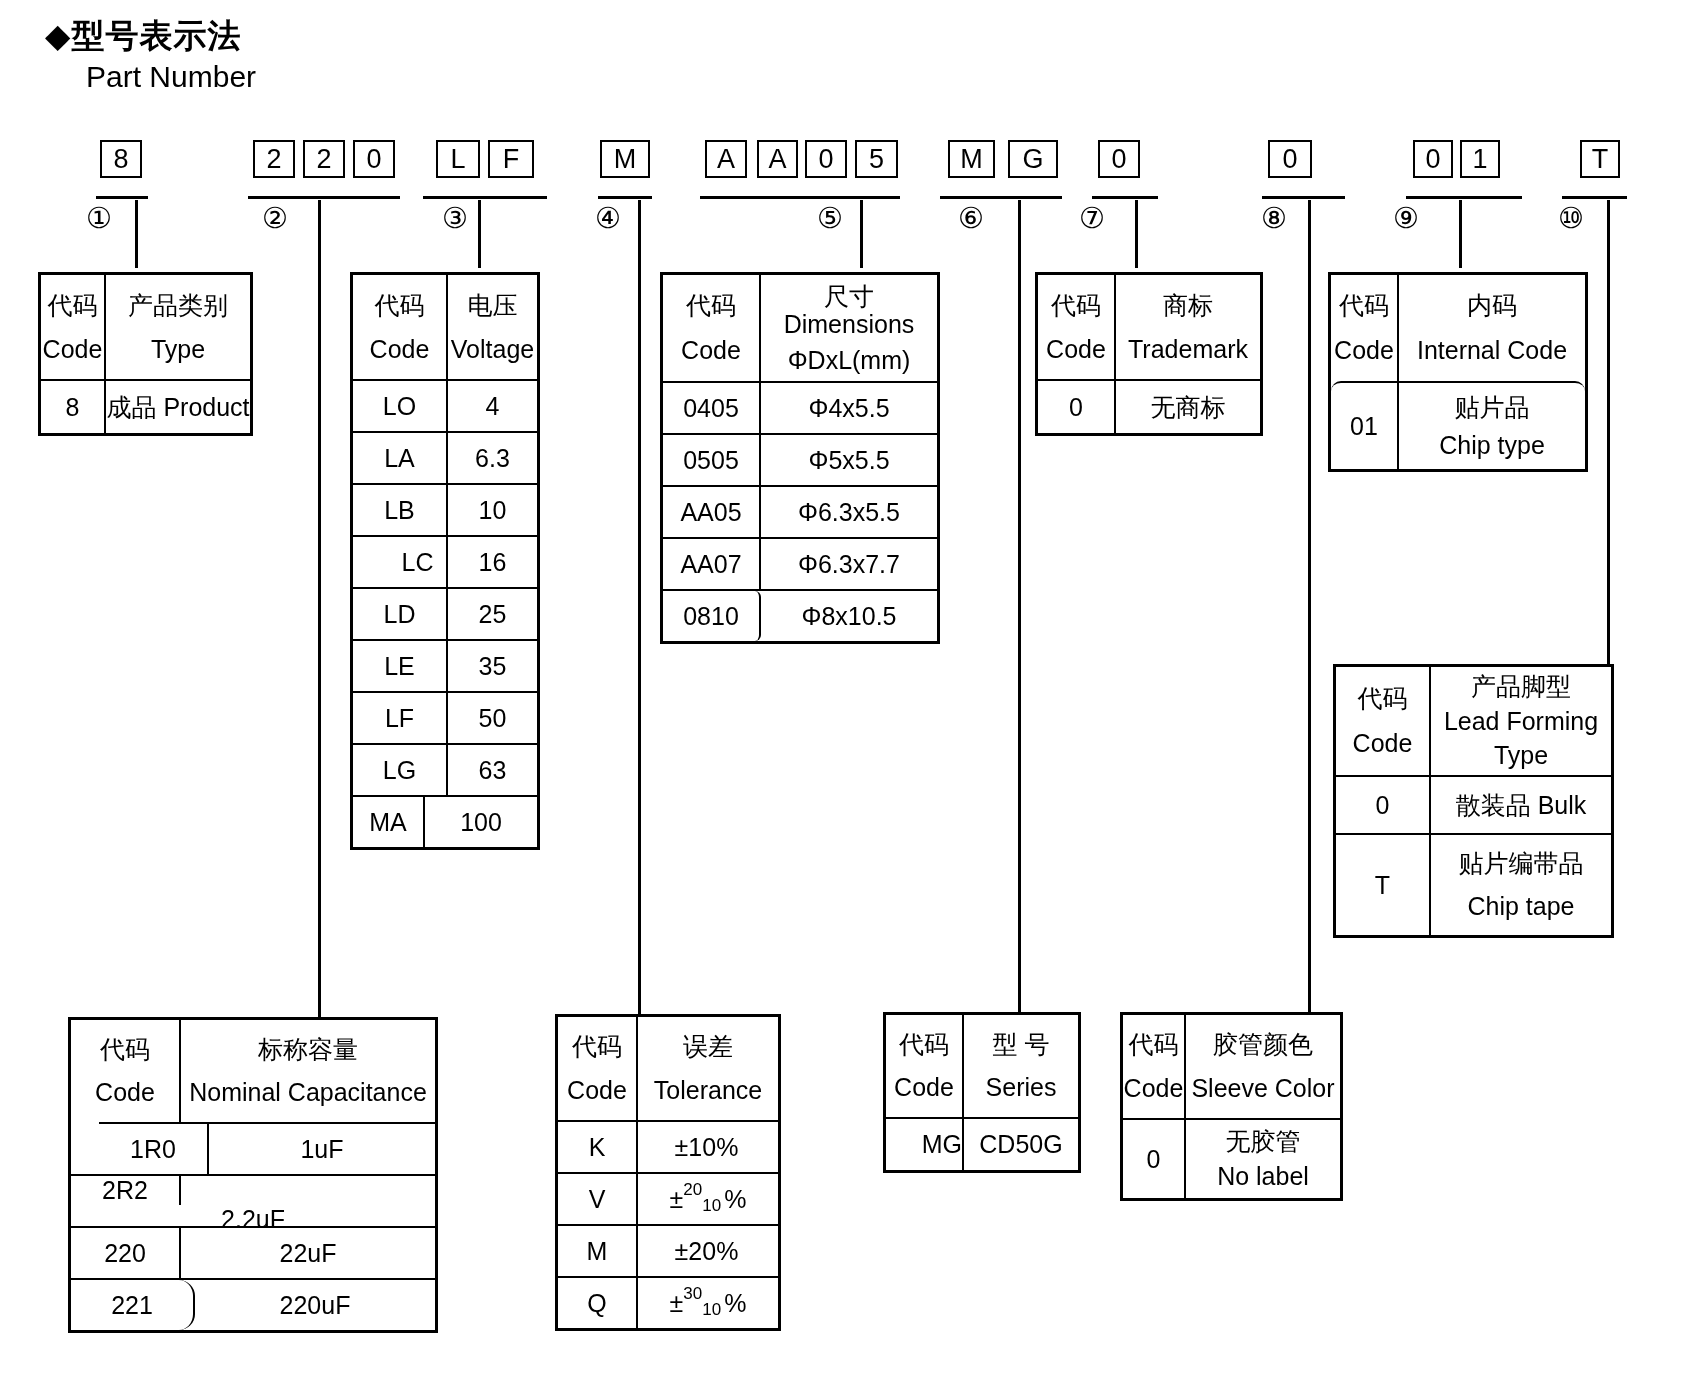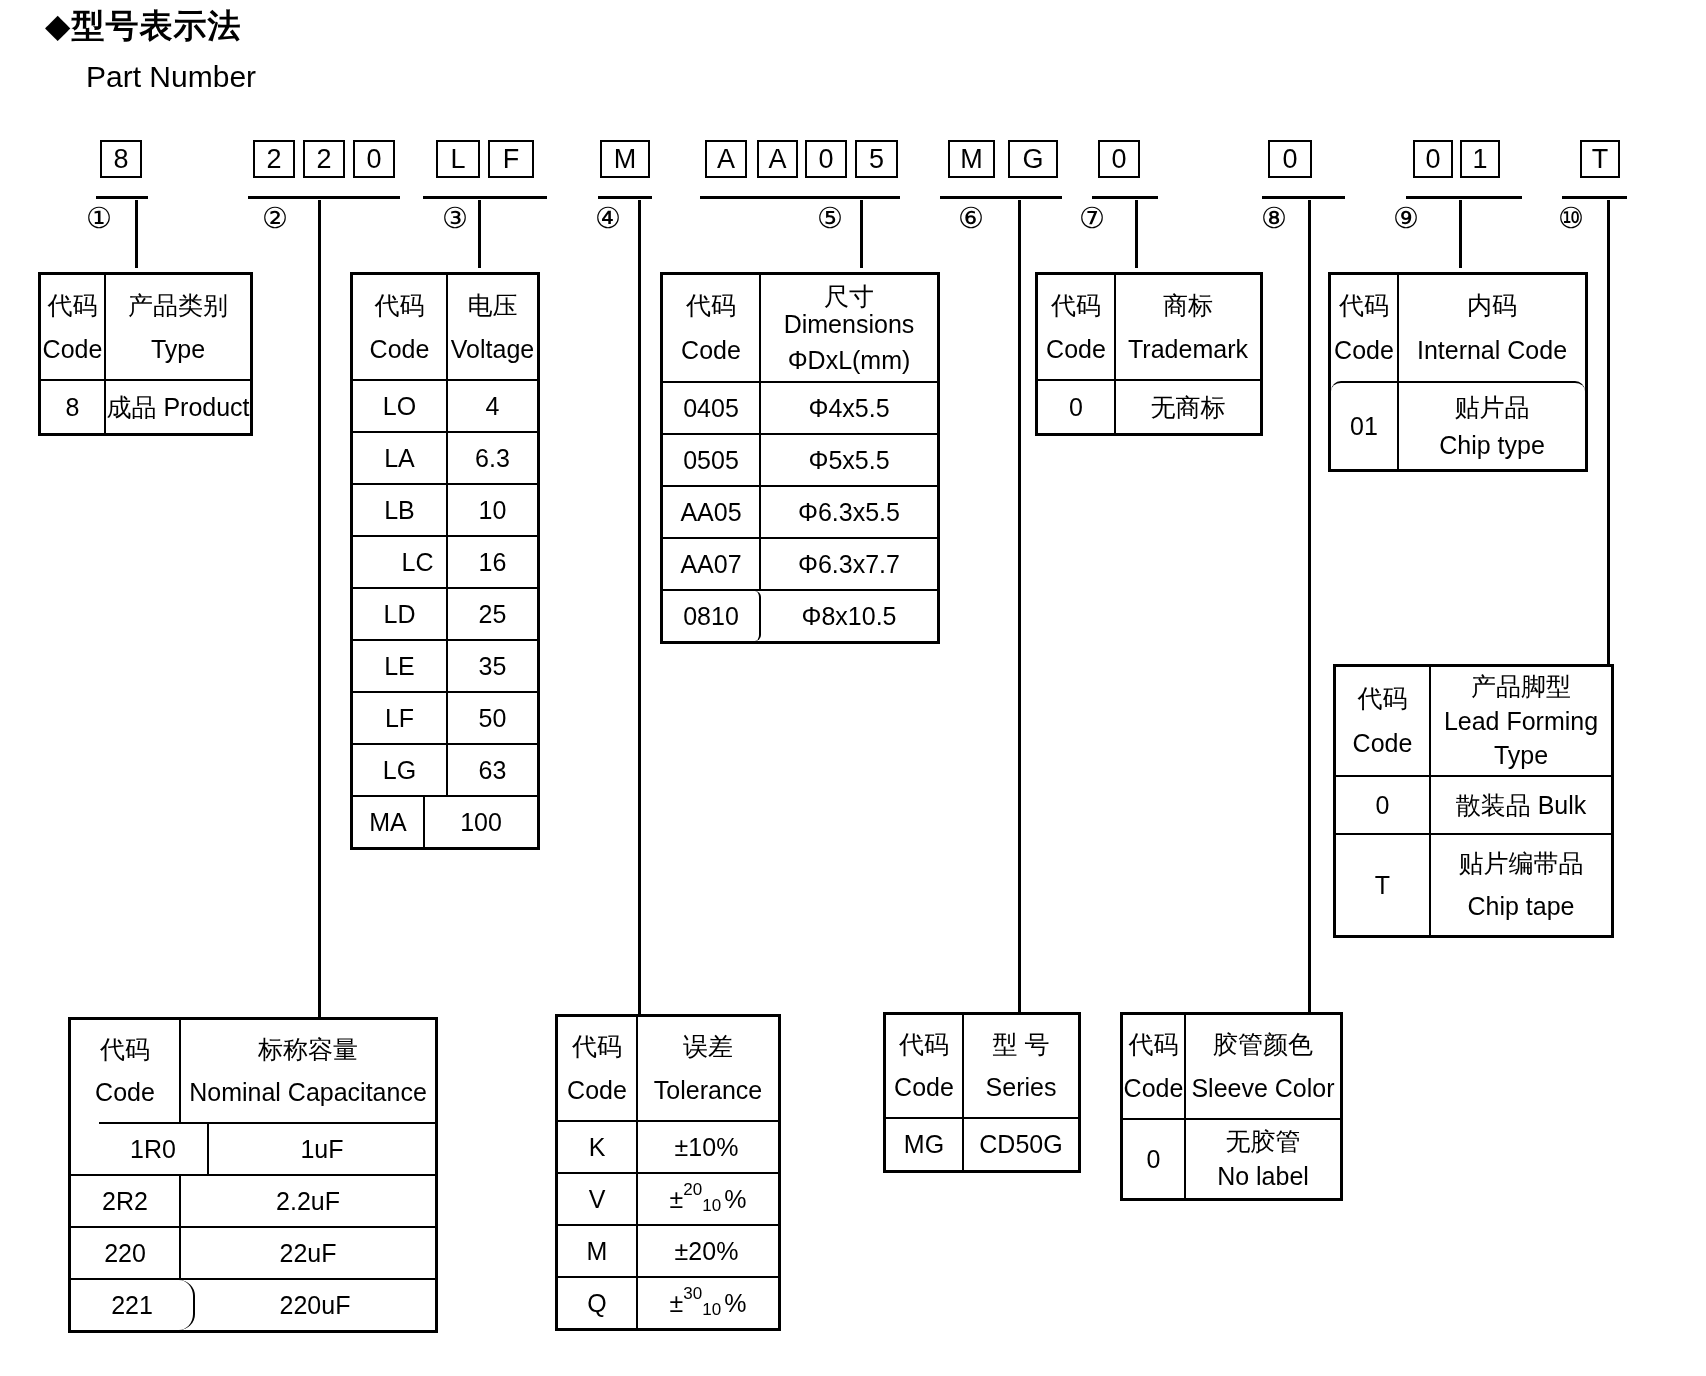--- a/index.html
+++ b/index.html
@@ -6,21 +6,21 @@
   .canvas{
     position:relative;
     width:1706px;
     height:1376px;
     background:#ffffff;
     font-family:"Liberation Sans","DejaVu Sans",sans-serif;
     color:#000;
     overflow:hidden;
   }
   .title-zh{
-    position:absolute;left:45px;top:4px;
+    position:absolute;left:45px;top:14px;
     font-size:33px;font-weight:bold;letter-spacing:1px;
   }
   .title-en{
     position:absolute;left:86px;top:60px;
     font-size:30px;
   }
   .char-box{
     position:absolute;top:140px;height:38px;
     border:2px solid #000;box-sizing:border-box;
     display:flex;align-items:center;justify-content:center;
@@ -366,21 +366,21 @@
       </div>
     </div>
     <div class="tr" style="height:52px;margin-left:28px;">
         <div class="td c1" style="width:110px;">
           <span>1R0</span>
         </div>
         <div class="td c2">
           <span>1uF</span>
         </div>
       </div>
-    <div class="tr" style="height:52px;">
+    <div class="tr" style="height:52px;flex-direction:column;">
         <div class="td c1" style="width:110px;">
           <span>2R2</span>
         </div>
         <div class="td c2">
           <span>2.2uF</span>
         </div>
       </div>
     <div class="tr" style="height:52px;">
         <div class="td c1" style="width:110px;">
           <span>220</span>
@@ -461,21 +461,21 @@
       <div class="td c1" style="width:78px;">
         <span>代码</span>
           <span>Code</span>
       </div>
       <div class="td c2">
         <span>型 号</span>
           <span>Series</span>
       </div>
     </div>
     <div class="tr" style="height:53px;">
-      <div class="td c1" style="width:78px;">
+      <div class="td c1" style="width:78px;align-items:flex-end;">
           <span>MG</span>
         </div>
       <div class="td c2">
           <span>CD50G</span>
         </div>
     </div>
   </div>
 
   <div class="tbl" style="left:1120px;top:1012px;width:223px;">
     <div class="tr" style="height:103px;">

